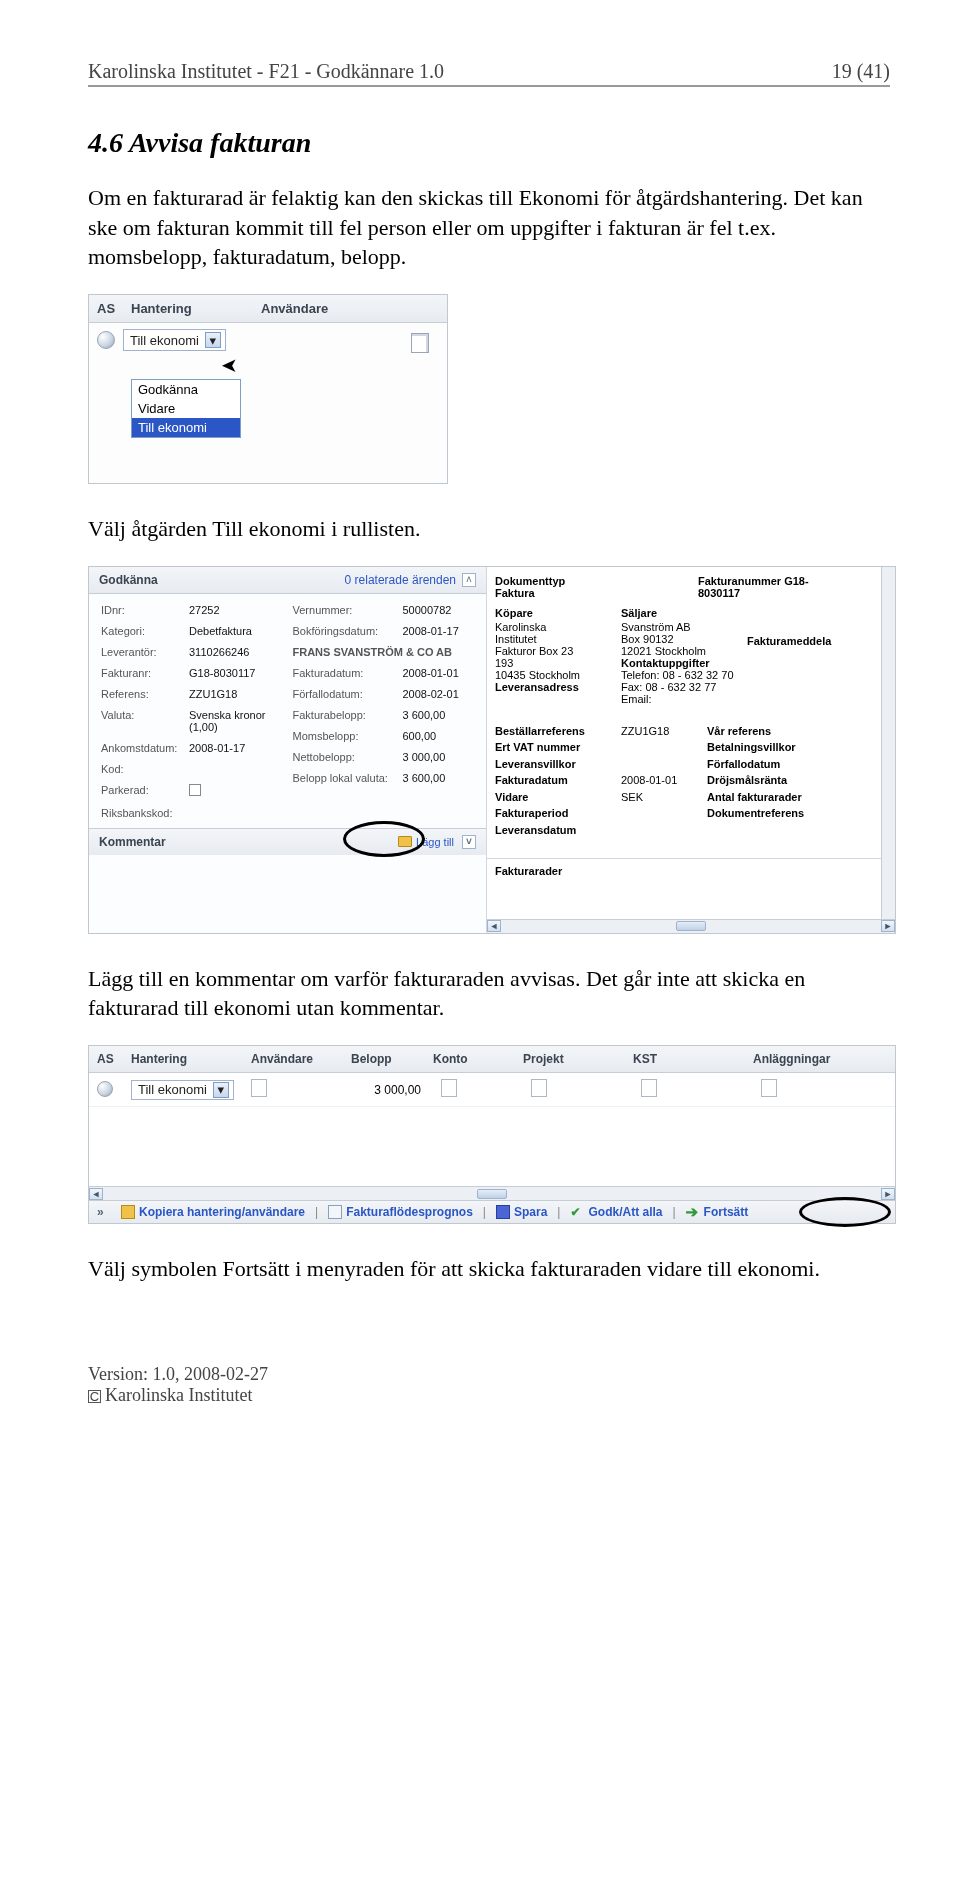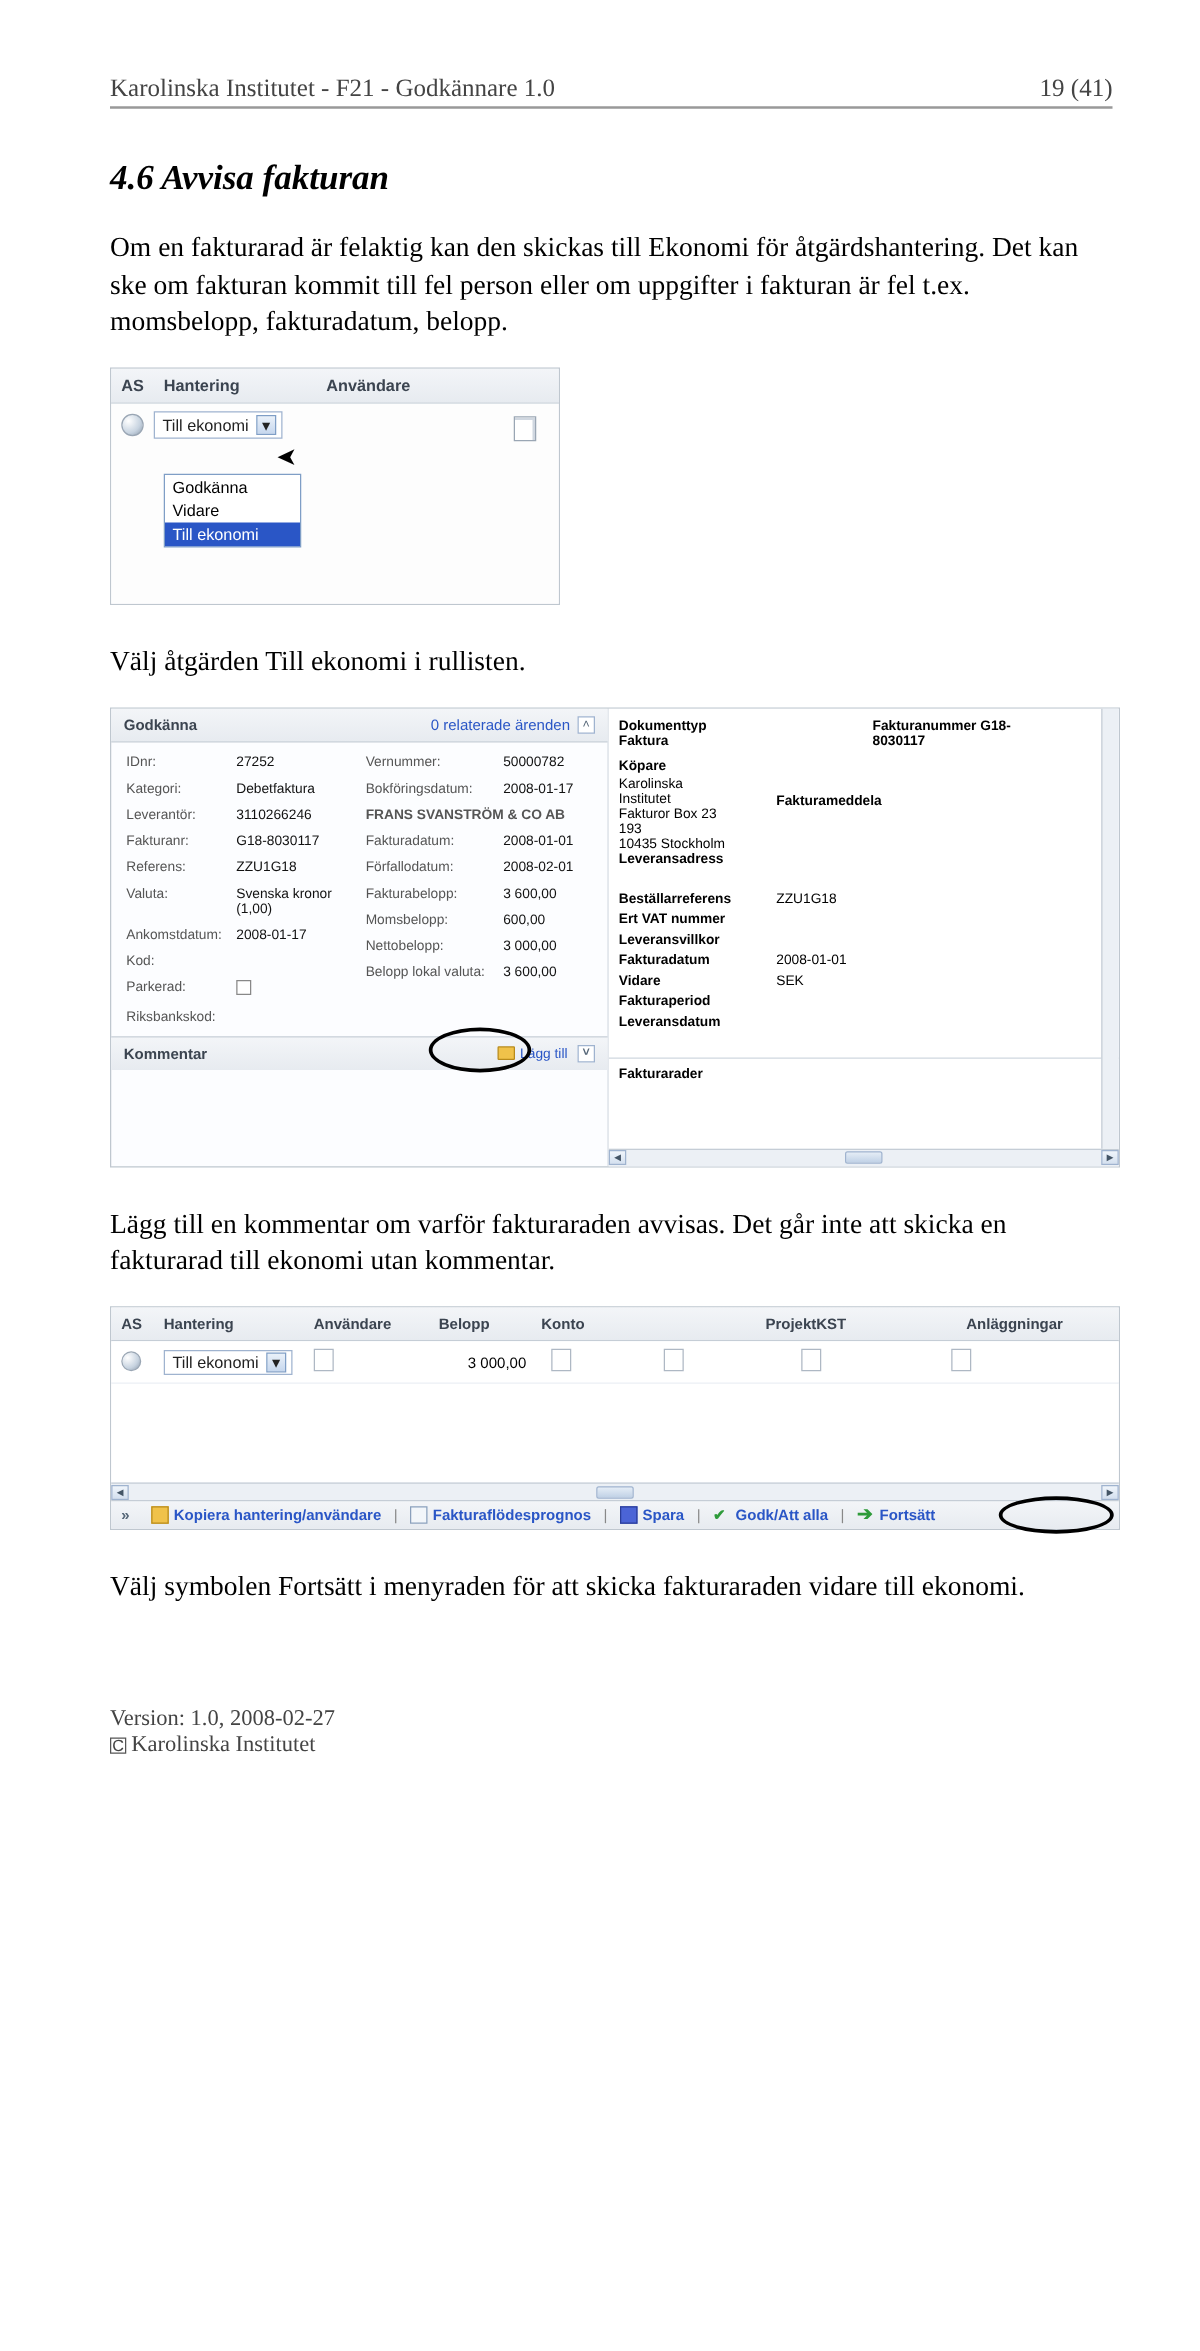--- a/index.html
+++ b/index.html
@@ -162,21 +162,21 @@
   .shot3-head {
     background: linear-gradient(#f3f5f8,#e7ebf0);
     border-bottom:1px solid #c5cdd6;
     display:flex; padding:6px 8px; font-size:12px; font-weight:bold; color:#3b4450;
   }
   .shot3-head > div:nth-child(1){width:34px;}
   .shot3-head > div:nth-child(2){width:120px;}
   .shot3-head > div:nth-child(3){width:100px;}
   .shot3-head > div:nth-child(4){width:82px;}
   .shot3-head > div:nth-child(5){width:90px;}
-  .shot3-head > div:nth-child(6){width:130px;text-align:right;}
+  .shot3-head > div:nth-child(6){width:110px;}
   .shot3-head > div:nth-child(7){width:120px;}
   .shot3-row { display:flex; padding:6px 8px; align-items:center; background:#fff;}
   .shot3-row > div:nth-child(1){width:34px;}
   .shot3-row > div:nth-child(2){width:120px;}
   .shot3-row > div:nth-child(3){width:100px;}
   .shot3-row > div:nth-child(4){width:90px; text-align:right; padding-right:20px;}
   .shot3-row > div:nth-child(5){width:90px;}
   .shot3-row > div:nth-child(6){width:110px;}
   .shot3-row > div:nth-child(7){width:120px;}
   .smallicon { width:16px; height:18px; border:1px solid #aeb8c4; background:#fff; display:inline-block; }
@@ -369,20 +369,32 @@
                 <div class="inv-b">Köpare</div>
                 <div class="inv-sub" id="buyerLines">
                     <div>Karolinska</div>
                     <div>Institutet</div>
                     <div>Fakturor Box 23</div>
                     <div>193</div>
                     <div>10435 Stockholm</div>
                     <div class="inv-b">Leveransadress</div>
                   </div>
               </div>
+              <div class="c2">
+                <div class="inv-b">Säljare</div>
+                <div class="inv-sub" id="sellerLines">
+                    <div>Svanström AB</div>
+                    <div>Box 90132</div>
+                    <div>12021 Stockholm</div>
+                    <div class="inv-b">Kontaktuppgifter</div>
+                    <div>Telefon:   08 - 632 32 70</div>
+                    <div>Fax:        08 - 632 32 77</div>
+                    <div>Email:</div>
+                  </div>
+              </div>
               <div class="c3">
                 <div class="inv-b">Fakturameddela</div>
               </div>
             </div>
             <div class="inv-block">
               <div class="lbls" id="blkL">
                   <div class="inv-b">Beställarreferens</div>
                   <div class="inv-b">Ert VAT nummer</div>
                   <div class="inv-b">Leveransvillkor</div>
                   <div class="inv-b">Fakturadatum</div>
@@ -391,20 +403,28 @@
                   <div class="inv-b">Leveransdatum</div>
                 </div>
               <div class="vals" id="blkV">
                   <div>ZZU1G18</div>
                   <div>&nbsp;</div>
                   <div>&nbsp;</div>
                   <div>2008-01-01</div>
                   <div>SEK</div>
                   <div>&nbsp;</div>
                   <div>&nbsp;</div>
+                </div>
+              <div class="lbls2" id="blkR">
+                  <div class="inv-b">Vår referens</div>
+                  <div class="inv-b">Betalningsvillkor</div>
+                  <div class="inv-b">Förfallodatum</div>
+                  <div class="inv-b">Dröjsmålsränta</div>
+                  <div class="inv-b">Antal fakturarader</div>
+                  <div class="inv-b">Dokumentreferens</div>
                 </div>
             </div>
             <div class="hr"></div>
             <div class="inv-b">Fakturarader</div>
           </div>
         </div>
         <div class="sb-v"></div>
         <div class="sb-h">
           <span class="arrow">◄</span>
           <span class="thumb"></span>

